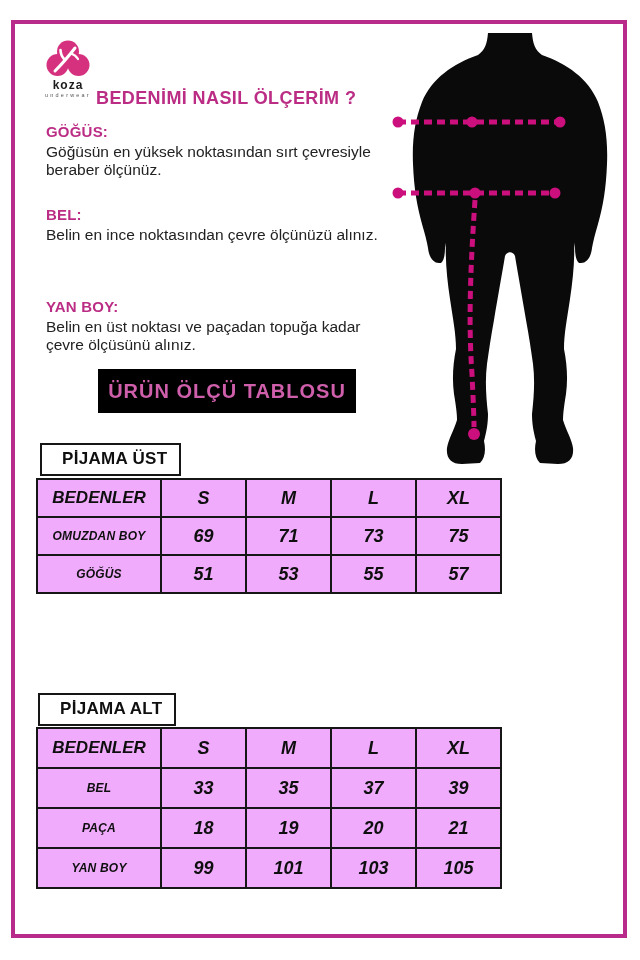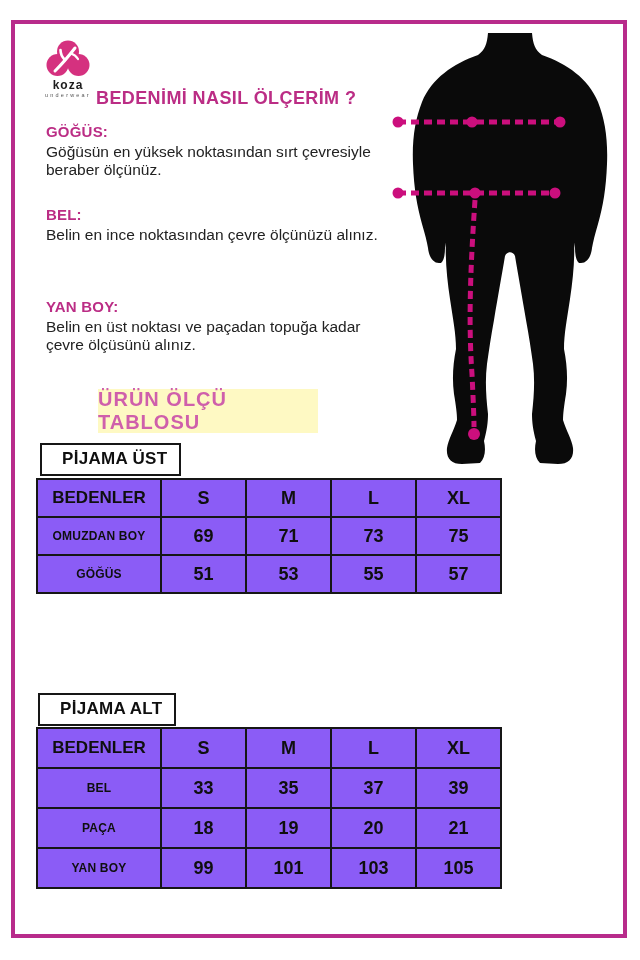--- a/index.html
+++ b/index.html
@@ -24,35 +24,35 @@
   }
   
   .instr{position:absolute;left:46px;width:360px;}
   .instr .lbl{font-size:15px;font-weight:bold;color:#bb2d85;margin-bottom:3px;letter-spacing:.2px;}
   .instr .txt{font-size:15.5px;color:#222222;line-height:1.18;white-space:pre-line;}
   #instr-0{top:123px;}
   #instr-1{top:206px;}
   #instr-2{top:284px;margin-top:14px;}
   
   .banner{
-    position:absolute;left:98px;top:369px;width:220px;height:44px;
-    background:#fef9c3;display:flex;align-items:center;justify-content:center;
-    font-size:20px;font-weight:bold;color:#cf5fab;letter-spacing:1px;margin-top:20px;
+    position:absolute;left:98px;top:369px;width:258px;height:44px;
+    background:#000000;display:flex;align-items:center;justify-content:center;
+    font-size:20px;font-weight:bold;color:#cf5fab;letter-spacing:1px;
   }
   
   .figure{position:absolute;left:392px;top:24px;width:238px;height:450px;}
   
   .table-title{
     position:absolute;box-sizing:border-box;border:2px solid #161616;background:#ffffff;
     font-size:17px;font-weight:bold;color:#0f0f0f;padding:4px 12px 5px 20px;letter-spacing:.3px;
   }
   #table-title-0{left:40px;top:443px;}
   #table-title-1{left:38px;top:693px;}
   table.size{
-    position:absolute;border-collapse:collapse;table-layout:fixed;background:#8b5cf6;
+    position:absolute;border-collapse:collapse;table-layout:fixed;background:#f0abfc;font-style:italic;
   }
   #size-table-0{left:36px;top:478px;}
   #size-table-1{left:36px;top:727px;}
   table.size td,table.size th{
     border:2px solid #161616;text-align:center;vertical-align:middle;
     color:#0f0f0f;padding:0;
   }
   table.size col.c0{width:124px;}
   table.size col.cs{width:85px;}
   #size-table-0 td,#size-table-0 th{height:36px;}

